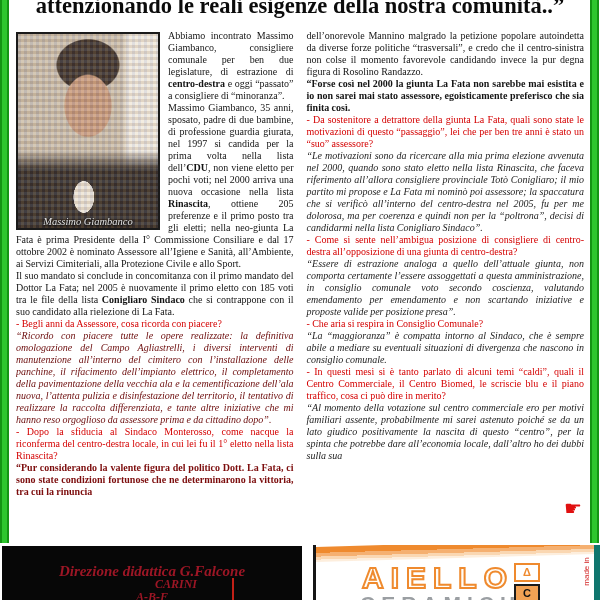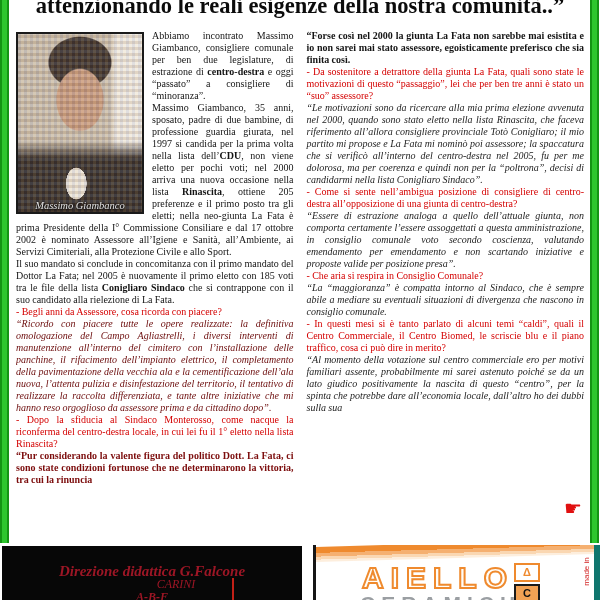--- a/index.html
+++ b/index.html
@@ -18,40 +18,40 @@
   .col{flex:1;min-width:0;}
   .rel{position:relative;}
   .body{margin:0;font-size:10px;line-height:1.2;text-align:justify;hyphens:auto;word-spacing:-0.2px;}
   .bold{font-weight:bold;}
   .q{color:#d40000;font-weight:normal;}
   .a{font-style:italic;color:#1c1c1c;}
   .maroon{font-style:italic;color:#6b0b0b;}
   .a2{font-weight:bold;color:#7c0d0d;}
   
   .photo{float:left;width:124px;height:178px;border:2px solid #1a1a1a;margin:2px 8px 2px 0;
-         position:relative;padding:0;background:#a16207;}
+         position:relative;padding:8px;background:#a16207;}
   .mosaic{position:absolute;inset:0;background:
     repeating-linear-gradient(0deg, rgba(120,80,40,.14) 0 3px, rgba(255,255,255,.10) 3px 6px),
     repeating-linear-gradient(90deg, rgba(60,60,130,.10) 0 3px, rgba(255,215,170,.12) 3px 6px),
     radial-gradient(ellipse 17px 26px at 47% 84%, #ece7dc 0 60%, rgba(0,0,0,0) 62%),
     linear-gradient(180deg, rgba(0,0,0,0) 0 60%, #2b2622 70% 100%),
     radial-gradient(ellipse 35px 46px at 50% 37%, #c79a7d 0 66%, rgba(0,0,0,0) 69%),
     radial-gradient(ellipse 44px 36px at 50% 16%, #332a24 0 70%, rgba(0,0,0,0) 73%),
     linear-gradient(90deg, #c9bfae 0 74%, #f0ede5 79% 100%);}
   .cap{position:absolute;bottom:1px;left:0;right:0;text-align:center;font-style:italic;
        font-size:10.5px;color:#e3e3e3;text-shadow:0 1px 2px #000,0 0 3px #000;}
   
   .hand{position:absolute;right:2px;bottom:24px;color:#e01010;font-size:20px;line-height:1;
         font-family:"DejaVu Sans", sans-serif;}
   
   .ad-school{position:absolute;left:2px;top:546px;width:300px;height:54px;background:#070707;
              color:#9c1625;text-align:center;font-style:italic;overflow:hidden;}
   .ad-school div{line-height:13px;}
   .s1{font-size:15px;font-weight:bold;padding-top:19px;}
-  .s2{font-size:12px;font-weight:normal;padding-left:48px;}
+  .s2{font-size:12px;font-weight:bold;padding-left:48px;}
   .s3{font-size:15px;font-weight:bold;}
   .s4{font-size:12px;font-weight:bold;}
   .red-accent{position:absolute;right:68px;bottom:0;width:2px;height:22px;background:#c22017;}
   
   .ad-aiello{position:absolute;left:313px;top:545px;right:0;height:55px;background:#fff;
              border-left:3px solid #151515;border-right:6px solid #0f766e;box-sizing:border-box;overflow:hidden;}
   .stripes{position:absolute;top:-2px;left:-10px;right:-10px;height:15px;transform:rotate(-1.6deg);
            background:linear-gradient(180deg,#ef8a2e 0 40%,#f5b071 40% 65%,#fad7b2 65% 85%,#fdeedd 85% 100%);}
   .brand{position:absolute;top:16px;left:46px;font-family:"Liberation Sans", sans-serif;
          font-size:30px;font-weight:bold;letter-spacing:7px;color:#fffdf9;
@@ -84,20 +84,21 @@
       <p class="body"><span>Abbiamo incontrato Massimo Giambanco, consigliere comunale per ben due legislature, di estrazione di </span><b>centro-destra</b><span> e oggi “passato” a consigliere di “minoranza”.</span></p>
       <p class="body"><span>Massimo Giambanco, 35 anni, sposato, padre di due bambine, di professione guardia giurata, nel 1997 si candida per la prima volta nella lista dell’</span><b>CDU</b><span>, non viene eletto per pochi voti; nel 2000 arriva una nuova occasione nella lista </span><b>Rinascita</b><span>, ottiene 205 preferenze e il primo posto tra gli eletti; nella neo-giunta La Fata è prima Presidente della I° Commissione Consiliare e dal 17 ottobre 2002 è nominato Assessore all’Igiene e Sanità, all’Ambiente, ai Servizi Cimiteriali, alla Protezione Civile e allo Sport.</span></p>
       <p class="body"><span>Il suo mandato si conclude in concomitanza con il primo mandato del Dottor La Fata; nel 2005 è nuovamente il primo eletto con 185 voti tra le file della lista </span><b>Conigliaro Sindaco</b><span> che si contrappone con il suo candidato alla rielezione di La Fata.</span></p>
       <p class="body q">- Begli anni da Assessore, cosa ricorda con piacere?</p>
       <p class="body maroon">“Ricordo con piacere tutte le opere realizzate: la definitiva omologazione del Campo Agliastrelli, i diversi interventi di manutenzione all’interno del cimitero con l’installazione delle panchine, il rifacimento dell’impianto elettrico, il completamento della pavimentazione della vecchia ala e la cementificazione dell’ala nuova, l’attenta pulizia e disinfestazione del territorio, il tentativo di realizzare la raccolta differenziata, e tante altre iniziative che mi hanno reso orgoglioso da assessore prima e da cittadino dopo”.</p>
       <p class="body q">- Dopo la sfiducia al Sindaco Monterosso, come nacque la riconferma del centro-destra locale, in cui lei fu il 1° eletto nella lista Rinascita?</p>
       <p class="body a2">“Pur considerando la valente figura del politico Dott. La Fata, ci sono state condizioni fortunose che ne determinarono la vittoria, tra cui la rinuncia</p>
     </div>
 
     <div class="col rel">
+      <p class="body">dell’onorevole Mannino malgrado la petizione popolare autoindetta da diverse forze politiche “trasversali”, e credo che il centro-sinistra non colse il momento favorevole candidando invece la pur degna figura di Rosolino Randazzo.</p>
       <p class="body bold">“Forse così nel 2000 la giunta La Fata non sarebbe mai esistita e io non sarei mai stato assessore, egoisticamente preferisco che sia finita così.</p>
       <p class="body q">- Da sostenitore a detrattore della giunta La Fata, quali sono state le motivazioni di questo “passaggio”, lei che per ben tre anni è stato un “suo” assessore?</p>
       <p class="body a">“Le motivazioni sono da ricercare alla mia prima elezione avvenuta nel 2000, quando sono stato eletto nella lista Rinascita, che faceva riferimento all’allora consigliere provinciale Totò Conigliaro; il mio partito mi propose e La Fata mi nominò poi assessore; la spaccatura che si verificò all’interno del centro-destra nel 2005, fu per me dolorosa, ma per coerenza e quindi non per la “poltrona”, decisi di candidarmi nella lista Conigliaro Sindaco”.</p>
       <p class="body q">- Come si sente nell’ambigua posizione di consigliere di centro-destra all’opposizione di una giunta di centro-destra?</p>
       <p class="body a">“Essere di estrazione analoga a quello dell’attuale giunta, non comporta certamente l’essere assoggettati a questa amministrazione, in consiglio comunale voto secondo coscienza, valutando emendamento per emendamento e non scartando iniziative e proposte valide per posizione presa”.</p>
       <p class="body q">- Che aria si respira in Consiglio Comunale?</p>
       <p class="body a">“La “maggioranza” è compatta intorno al Sindaco, che è sempre abile a mediare su eventuali situazioni di divergenza che nascono in consiglio comunale.</p>
       <p class="body q">- In questi mesi si è tanto parlato di alcuni temi “caldi”, quali il Centro Commerciale, il Centro Biomed, le scriscie blu e il piano traffico, cosa ci può dire in merito?</p>
       <p class="body a">“Al momento della votazione sul centro commerciale ero per motivi familiari assente, probabilmente mi sarei astenuto poiché se da un lato giudico positivamente la nascita di questo “centro”, per la spinta che potrebbe dare all’economia locale, dall’altro ho dei dubbi sulla sua</p>
       <span class="hand">☛</span>

